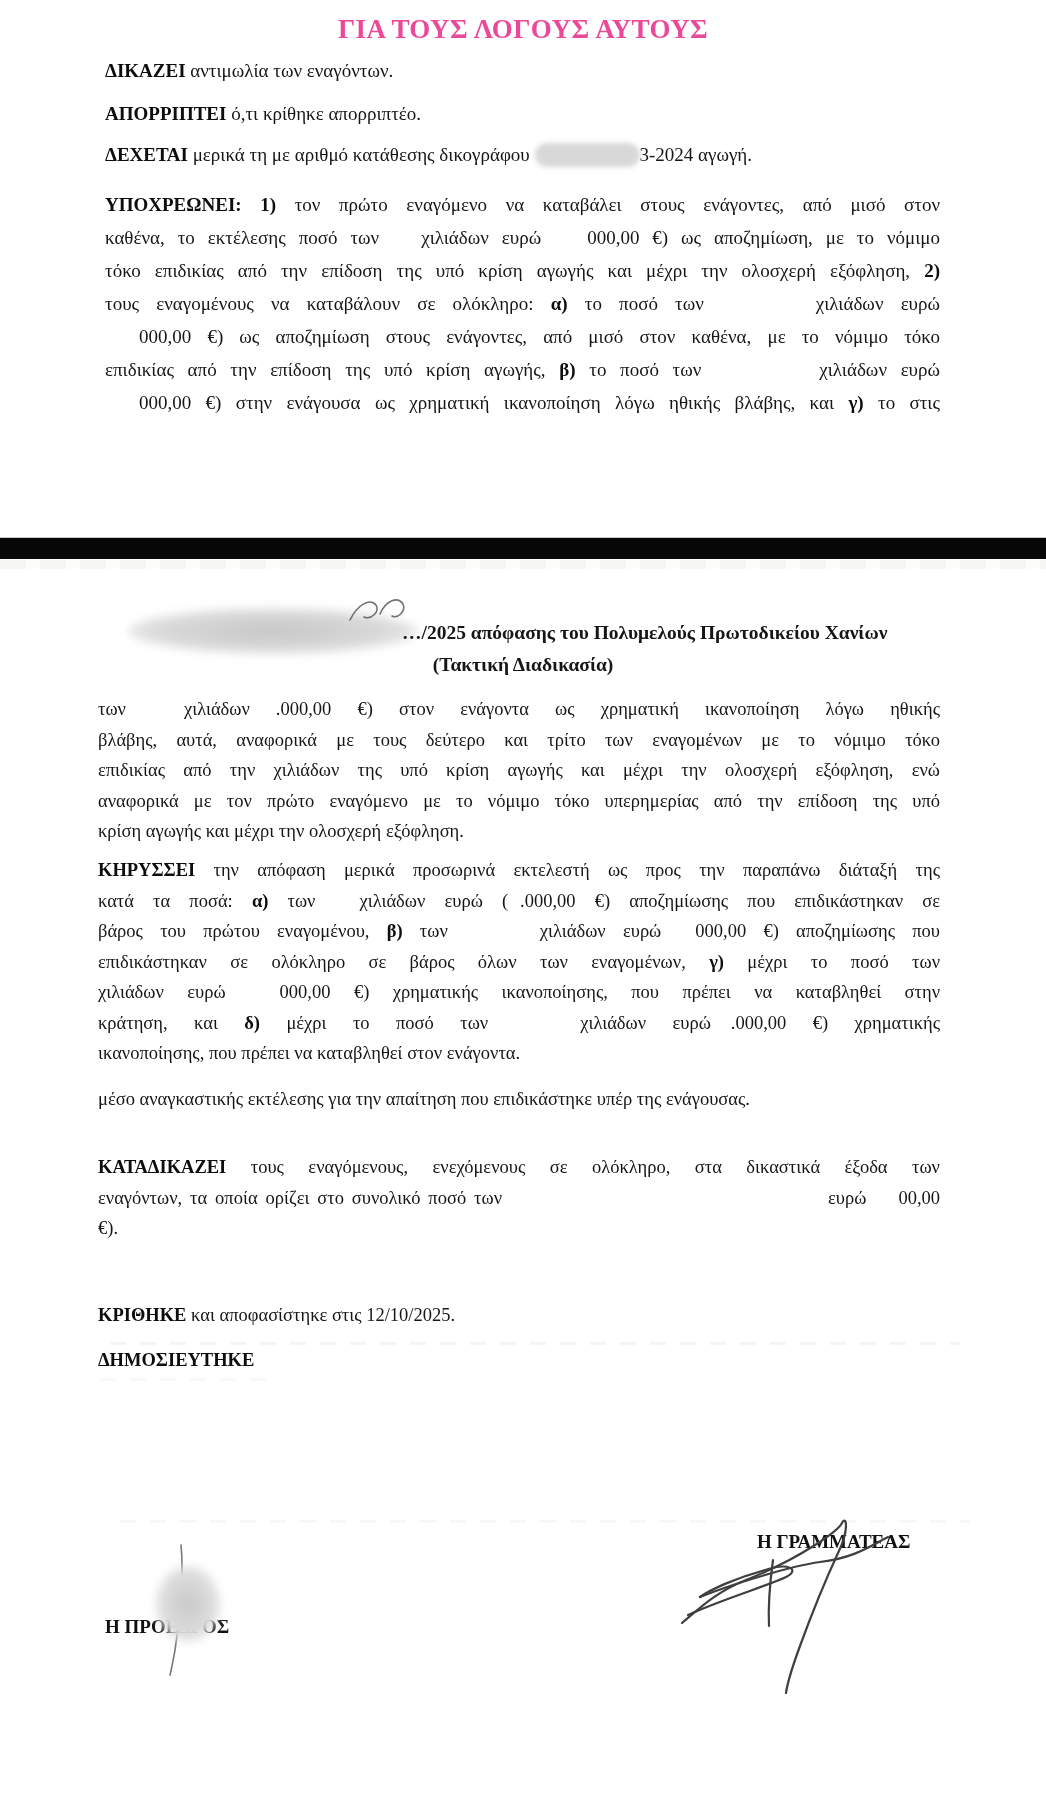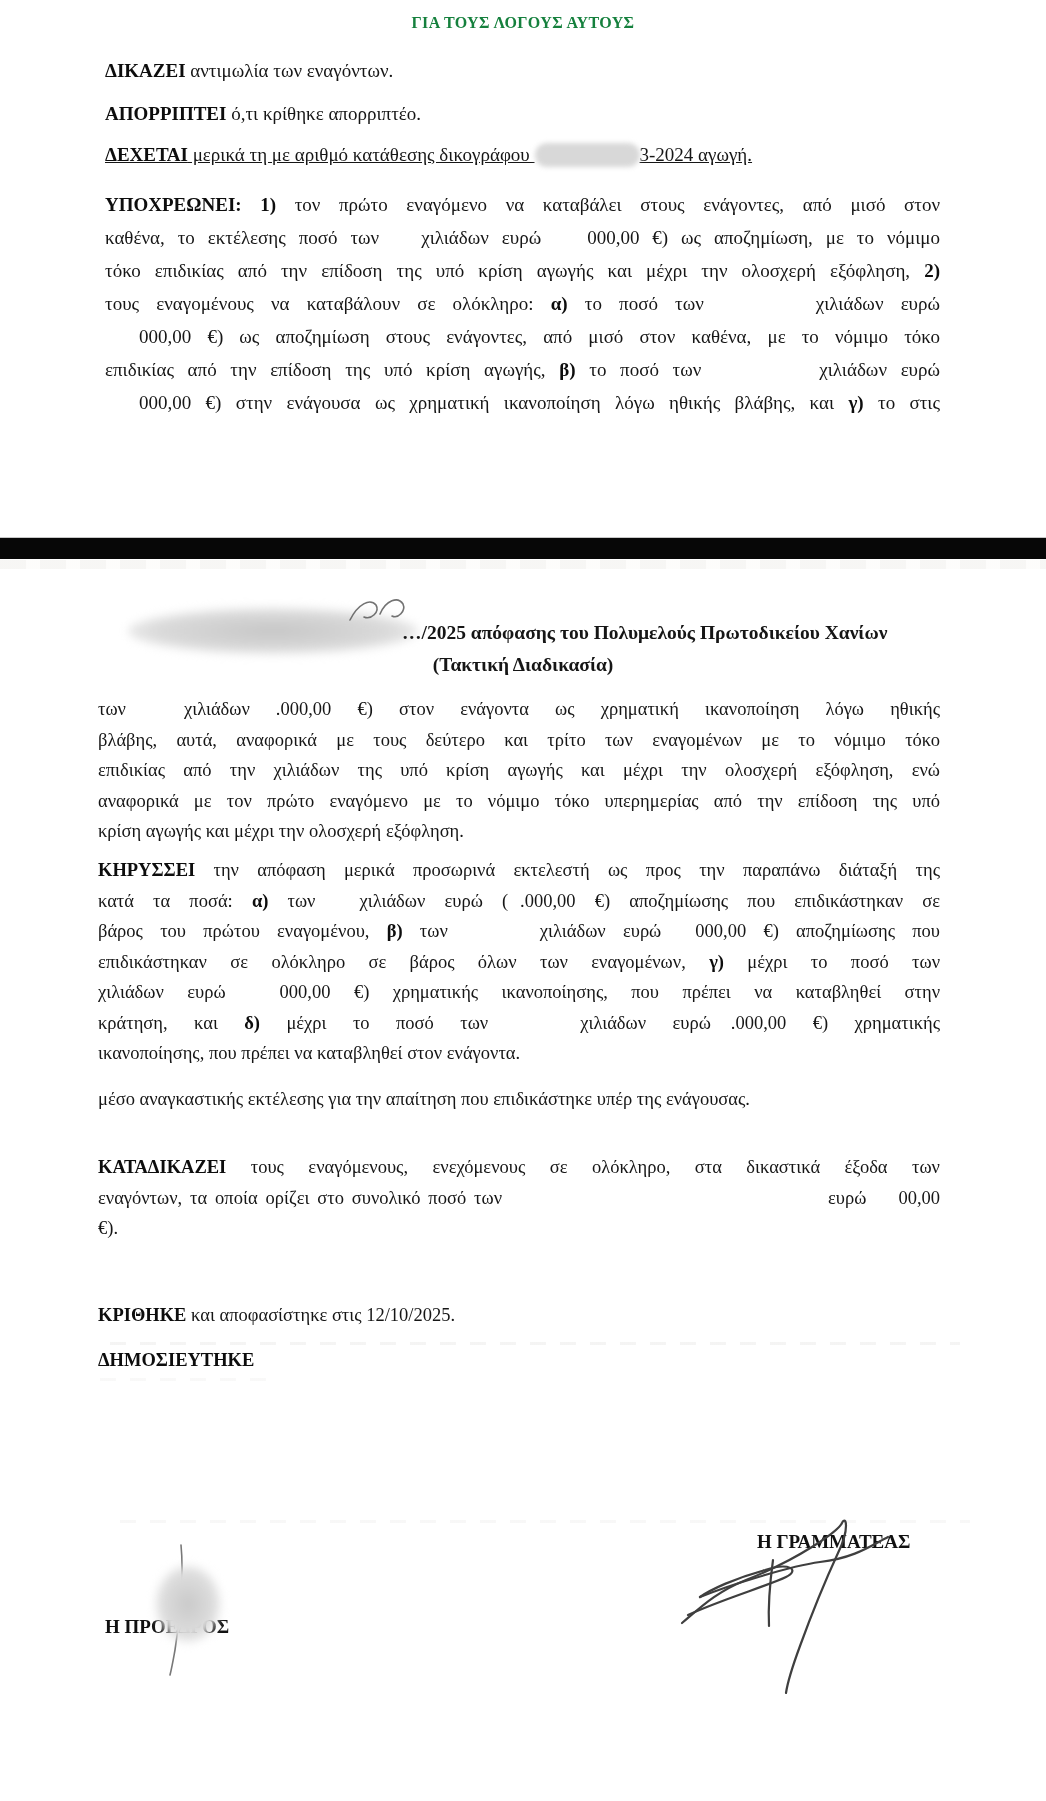--- a/index.html
+++ b/index.html
@@ -1,21 +1,21 @@
 <!DOCTYPE html>
 <html lang="el"><head>
 <meta charset="utf-8">
 <style>
   html,body{margin:0;padding:0;background:#ffffff;}
   .scan{position:relative;width:1046px;height:1801px;background:#ffffff;overflow:hidden;
         font-family:"Liberation Serif","DejaVu Serif",serif;color:#161616;}
   .abs{position:absolute;}
   
-  .doc-title{left:0;top:14px;width:1046px;text-align:center;font-weight:700;font-size:16px;
-             letter-spacing:.4px;color:#15803d;}
+  .doc-title{left:0;top:14px;width:1046px;text-align:center;font-weight:700;font-size:27px;
+             letter-spacing:.4px;color:#ec4899;}
   .ruling{left:105px;width:860px;font-size:19px;line-height:26px;}
   .p1para{left:105px;width:835px;font-size:19px;}
   .p1line{height:33px;line-height:33px;}
   .p2para{left:98px;width:842px;font-size:18.5px;}
   .p2line{height:30.5px;line-height:30.5px;}
   .jline{text-align:justify;text-align-last:justify;overflow:hidden;}
   .lline{text-align:left;overflow:hidden;}
   .b{font-weight:700;color:#0d0d0d;}
   .gap{display:inline-block;height:2px;}
   .redact{display:inline-block;height:24px;border-radius:12px;background:#d8d8d8;
@@ -45,21 +45,21 @@
 <body>
 
 <div class="scan">
 
   <div class="abs doc-title">ΓΙΑ ΤΟΥΣ ΛΟΓΟΥΣ ΑΥΤΟΥΣ</div>
 
   <div class="abs ruling" style="top:58px;"><span class="b">ΔΙΚΑΖΕΙ</span><span> αντιμωλία των εναγόντων.</span></div>
 
   <div class="abs ruling" style="top:101px;"><span class="b">ΑΠΟΡΡΙΠΤΕΙ</span><span> ό,τι κρίθηκε απορριπτέο.</span></div>
 
-  <div class="abs ruling" style="top:142px;text-decoration:underline;"><span class="b">ΔΕΧΕΤΑΙ</span><span> μερικά τη με αριθμό κατάθεσης δικογράφου </span><span class="redact" style="width: 105px;"></span><span>3-2024 αγωγή.</span></div>
+  <div class="abs ruling" style="top:142px;"><span class="b">ΔΕΧΕΤΑΙ</span><span> μερικά τη με αριθμό κατάθεσης δικογράφου </span><span class="redact" style="width: 105px;"></span><span>3-2024 αγωγή.</span></div>
 
   <div class="abs p1para" style="top:188px;">
     <div class="p1line jline"><span class="b">ΥΠΟΧΡΕΩΝΕΙ: 1)</span><span> τον πρώτο εναγόμενο να καταβάλει στους ενάγοντες, από μισό στον</span></div>
     <div class="p1line jline"><span>καθένα, το εκτέλεσης ποσό των</span><span class="gap" style="width: 42px;"></span><span>χιλιάδων ευρώ</span><span class="gap" style="width: 46px;"></span><span>000,00 €) ως αποζημίωση, με το νόμιμο</span></div>
     <div class="p1line jline"><span>τόκο επιδικίας από την επίδοση της υπό κρίση αγωγής και μέχρι την ολοσχερή εξόφληση, </span><span class="b">2)</span></div>
     <div class="p1line jline"><span>τους εναγομένους να καταβάλουν σε ολόκληρο: </span><span class="b">α)</span><span> το ποσό των</span><span class="gap" style="width: 112px;"></span><span>χιλιάδων ευρώ</span></div>
     <div class="p1line jline"><span class="gap" style="width: 34px;"></span><span>000,00 €) ως αποζημίωση στους ενάγοντες, από μισό στον καθένα, με το νόμιμο τόκο</span></div>
     <div class="p1line jline"><span>επιδικίας από την επίδοση της υπό κρίση αγωγής, </span><span class="b">β)</span><span> το ποσό των</span><span class="gap" style="width: 118px;"></span><span>χιλιάδων ευρώ</span></div>
     <div class="p1line jline"><span class="gap" style="width: 34px;"></span><span>000,00 €) στην ενάγουσα ως χρηματική ικανοποίηση λόγω ηθικής βλάβης, και </span><span class="b">γ)</span><span> το στις</span></div>
   </div>

